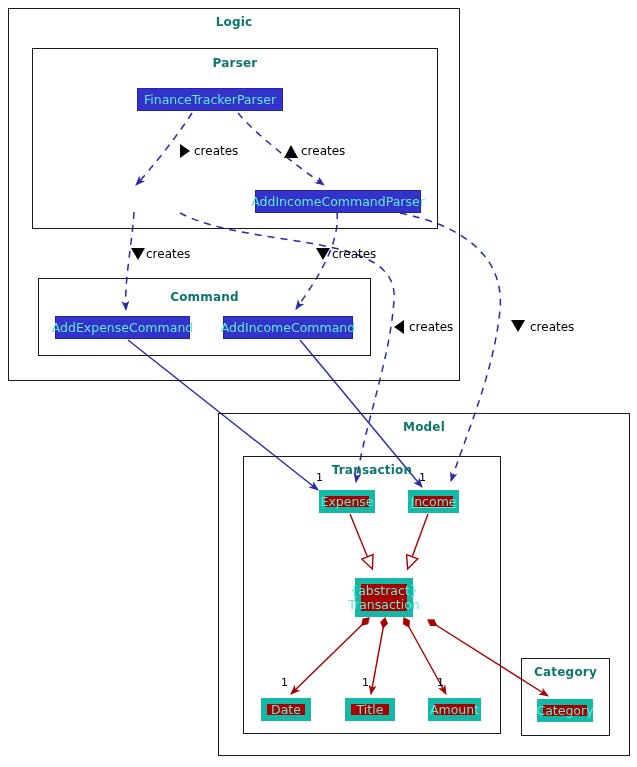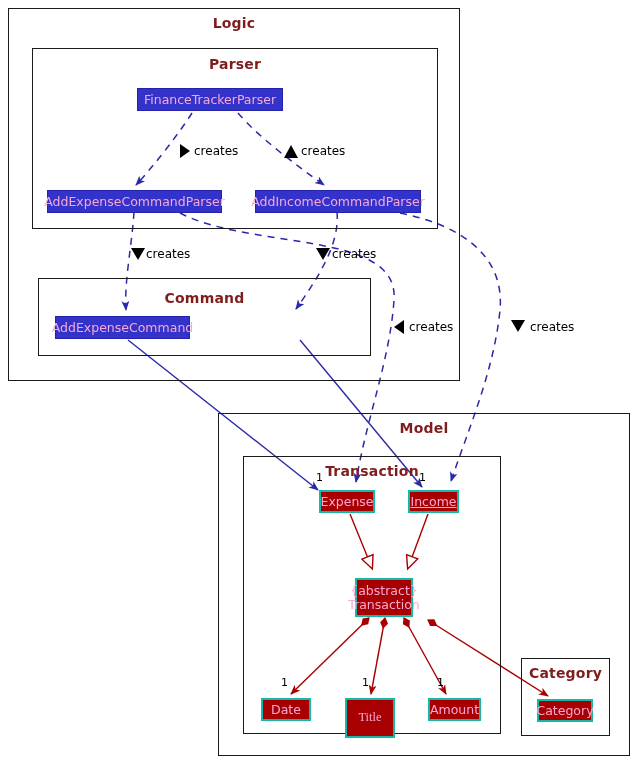--- a/index.html
+++ b/index.html
@@ -30,46 +30,46 @@
     background: transparent;
     box-sizing: border-box;
     z-index: 2;
   }
   .pkg-title {
     position: absolute;
     left: 0;
     right: 0;
     text-align: center;
     font-weight: bold;
-    font-size: 14px;
-    color: #7f1d1d;
+    font-size: 12px;
+    color: #0f766e;
     font-family: "DejaVu Sans", sans-serif;
     letter-spacing: 0.2px;
   }
   .node {
     position: absolute;
     box-sizing: border-box;
-    color: #f9a8d4;
+    color: #5eead4;
     font-size: 12.5px;
     font-family: "DejaVu Sans", sans-serif;
     display: flex;
     align-items: center;
     justify-content: center;
     text-align: center;
     line-height: 1.08;
     white-space: pre;
     z-index: 6;
   }
   .node.blue {
     background: #3333cc;
     border: 1px solid #2222aa;
   }
   .node.red {
     background: #a80000;
-    border: 2px solid #14b8a6;
+    border: 6px solid #14b8a6;
   }
   .edge-label {
     position: absolute;
     font-size: 12px;
     color: #000000;
     font-family: "DejaVu Sans", sans-serif;
     white-space: nowrap;
     z-index: 7;
   }
   .mult-label {
@@ -196,37 +196,37 @@
   <div class="pkg" style="left:243px; top:456px; width:258px; height:278px;">
     <div class="pkg-title" style="top:6px;">Transaction</div>
   </div>
 
   <div class="pkg" style="left:521px; top:658px; width:89px; height:78px;">
     <div class="pkg-title" style="top:6px;">Category</div>
   </div>
 
   <div class="node blue" style="left:137px; top:88px; width:146px; height:23px;">FinanceTrackerParser</div>
 
-  <div class="node blue" style="left:47px; top:190px; width:175px; height:23px;">AddExpenseCommandParser</div>
 
   <div class="node blue" style="left:255px; top:190px; width:166px; height:23px;">AddIncomeCommandParser</div>
 
   <div class="node blue" style="left:55px; top:316px; width:135px; height:23px;">AddExpenseCommand</div>
 
+  <div class="node blue" style="left:223px; top:316px; width:130px; height:23px;">AddIncomeCommand</div>
 
   <div class="node red" style="left:319px; top:490px; width:56px; height:23px;">Expense</div>
 
   <div class="node red" style="left:408px; top:490px; width:51px; height:23px;text-decoration:underline;">Income</div>
 
   <div class="node red" style="left:355px; top:578px; width:58px; height:39px;">{abstract}
 Transaction</div>
 
   <div class="node red" style="left:261px; top:698px; width:50px; height:23px;text-align:center;">Date</div>
 
-  <div class="node red" style="left:345px; top:698px; width:50px; height:40px;font-family:Liberation Serif, serif;">Title</div>
+  <div class="node red" style="left:345px; top:698px; width:50px; height:23px;">Title</div>
 
   <div class="node red" style="left:428px; top:698px; width:53px; height:23px;">Amount</div>
 
   <div class="node red" style="left:537px; top:699px; width:56px; height:23px;">Category</div>
 
   <div class="edge-label" style="left:194px; top:144px;">creates</div>
 
   <div class="edge-label" style="left:301px; top:144px;">creates</div>
 
   <div class="edge-label" style="left:146px; top:247px;">creates</div>

